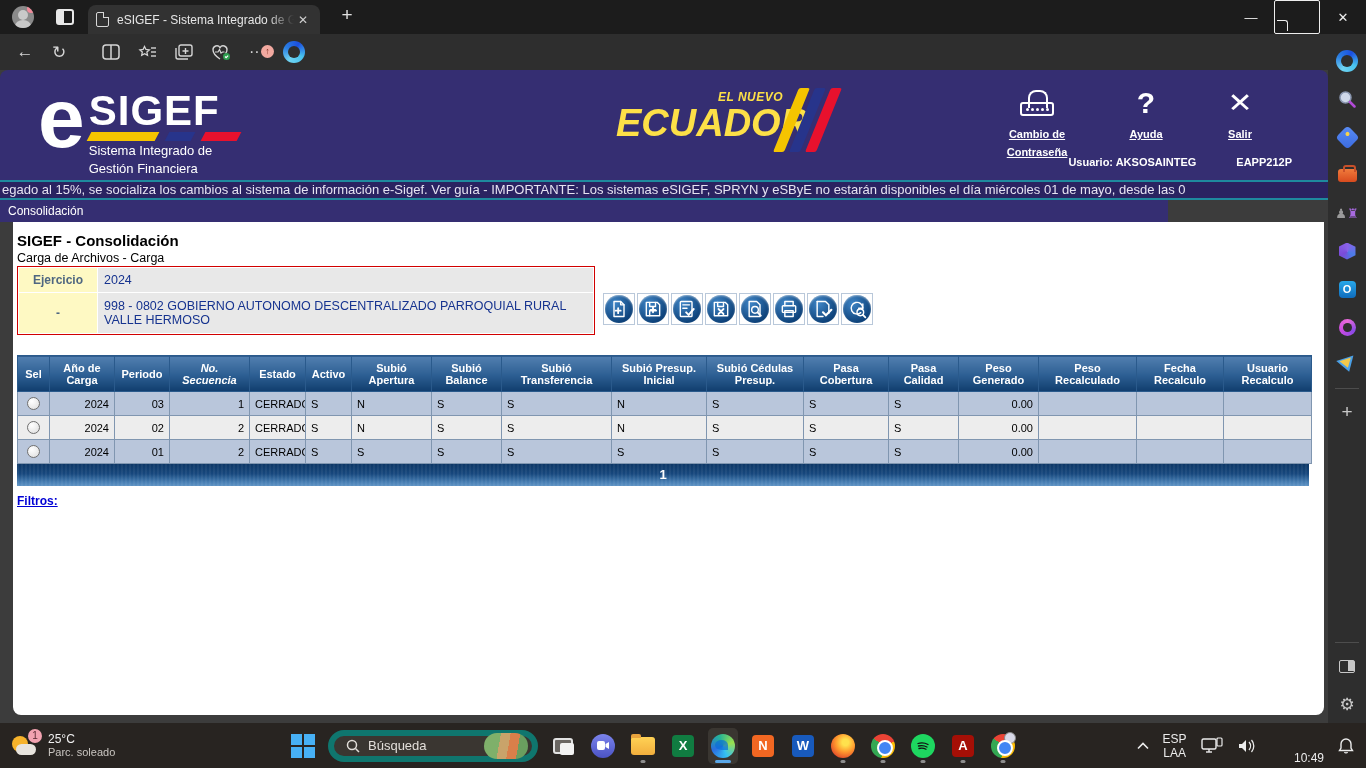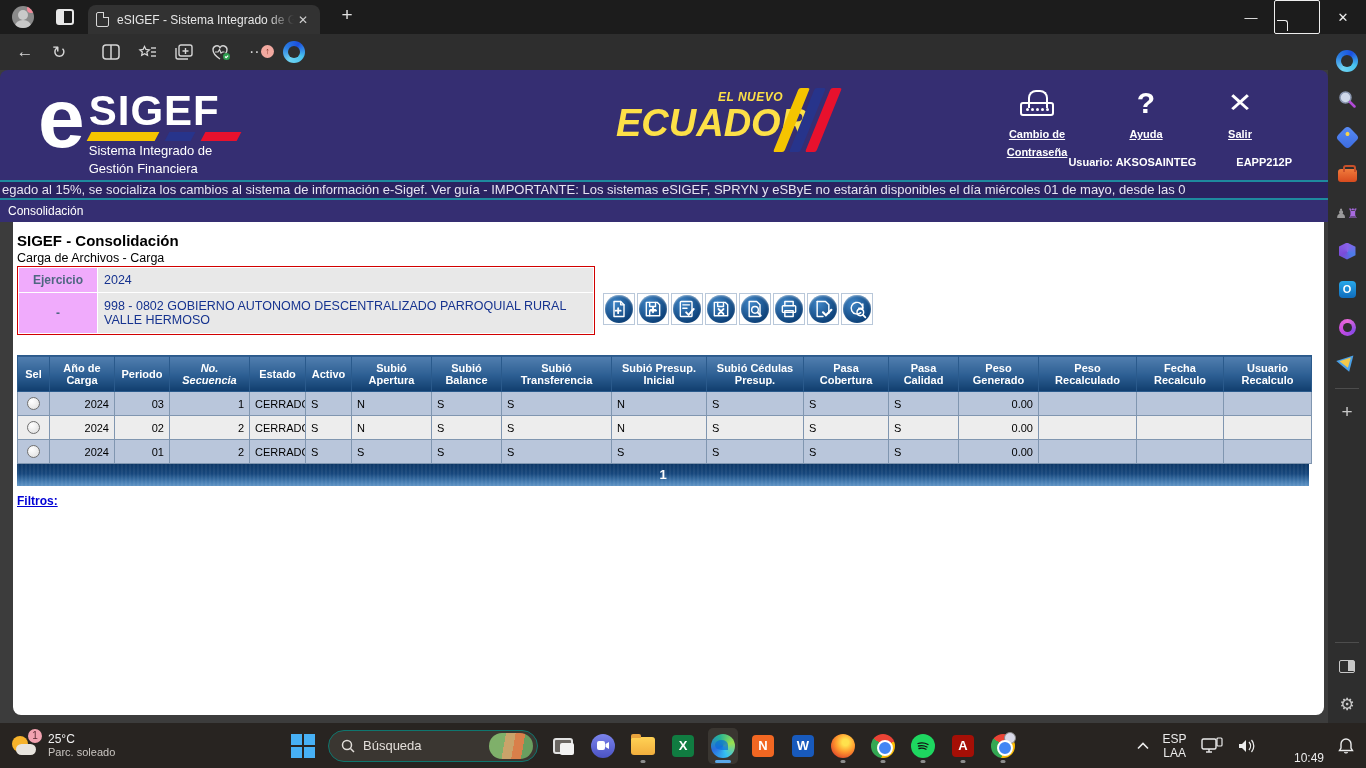--- a/index.html
+++ b/index.html
@@ -68,32 +68,32 @@
   .hdr-link .lbl { font-size:11px; font-weight:bold; text-decoration:underline; line-height:13px; }
   .q-glyph { font-size:30px; font-weight:bold; }
   .x-glyph { font-size:30px; font-weight:300; transform:scaleY(.9); }
   .lock-glyph { width:34px; height:30px; position:relative; }
   .lock-glyph::before { content:""; position:absolute; left:8px; top:0; width:16px; height:16px; border:2.5px solid #fff; border-radius:8px 8px 0 0; border-bottom:none; }
   .lock-body { position:absolute; left:0; top:12px; width:34px; height:14px; border:2.5px solid #fff; border-radius:3px; display:flex; align-items:center; justify-content:center; gap:2px; }
   .lock-body i { width:3px; height:3px; border-radius:50%; background:#fff; }
   .hdr-user { position:absolute; right:36px; top:86px; display:flex; gap:40px; color:#fff; font-size:11px; font-weight:bold; }
 
   .marquee { position:absolute; top:110px; left:0; width:1328px; height:20px; background:#2a2361; border-top:2px solid #1e8a9e; border-bottom:2px solid #1e8a9e; overflow:hidden; white-space:nowrap; color:#e6e3f2; font-size:13px; line-height:16px; padding-left:2px; }
-  .breadcrumb-bar { position:absolute; top:130px; left:0; width:1328px; height:22px; background:#352e72; color:#fff; font-size:12px; line-height:22px; padding-left:8px; }
+  .breadcrumb-bar { position:absolute; top:130px; left:0; width:1168px; height:22px; background:#352e72; color:#fff; font-size:12px; line-height:22px; padding-left:8px; }
 
   .content-frame { position:absolute; top:152px; left:0; width:1328px; height:501px; background:#3c3c3c; }
   .page-white { position:absolute; left:13px; right:4px; top:0; bottom:8px; background:#fff; border-radius:0 0 8px 8px; overflow:hidden; }
 
   .pg-title { position:absolute; left:4px; top:10px; font-size:15px; font-weight:bold; color:#000; }
   .pg-sub { position:absolute; left:4px; top:29px; font-size:12.5px; color:#000; }
 
   .form-box { position:absolute; left:4px; top:44px; width:578px; border:1px solid #d10000; background:#fff; padding:1px; }
   .form-row { display:flex; margin-bottom:1px; }
   .form-row:last-child { margin-bottom:0; }
-  .f-label { width:78px; background:#f0abfc; color:#4f6781; font-weight:bold; font-size:12px; display:flex; align-items:center; justify-content:center; text-align:center; flex:none; }
+  .f-label { width:78px; background:#fef9c3; color:#4f6781; font-weight:bold; font-size:12px; display:flex; align-items:center; justify-content:center; text-align:center; flex:none; }
   .f-value { flex:1; background:#e8e8e8; color:#16338f; font-size:12.5px; padding:4px 6px; margin-left:1px; display:flex; align-items:center; }
   .fr-1 .f-label,.fr-1 .f-value{ min-height:24px; } .fr-2 .f-label,.fr-2 .f-value{ min-height:40px; } .fr-3 .f-label,.fr-3 .f-value{ min-height:26px; }
 
   .action-bar { position:absolute; left:590px; top:71px; display:flex; gap:2px; }
   .tb-btn { width:32px; height:32px; background:#fff; border:1px solid #b9c8da; display:flex; align-items:center; justify-content:center; }
   .tb-circle { width:28px; height:28px; border-radius:50%; background:radial-gradient(circle at 35% 30%, #3f85c6, #0b3f77 75%); box-shadow:inset 0 1px 2px rgba(255,255,255,.5); display:flex; align-items:center; justify-content:center; }
   .tb-circle svg { width:20px; height:20px; }
 
   .grid-wrap { position:absolute; left:4px; top:133px; width:1292px; }
   table.grid { border-collapse:collapse; width:1292px; table-layout:fixed; }
@@ -135,21 +135,21 @@
   .weather { display:flex; align-items:center; gap:8px; margin-left:10px; width:200px; }
   .ic-weather { position:relative; width:30px; height:26px; }
   .ic-weather .sun { position:absolute; left:2px; top:3px; width:16px; height:16px; border-radius:50%; background:#f7b32b; }
   .ic-weather .cloud { position:absolute; left:6px; top:11px; width:20px; height:11px; border-radius:8px; background:#e8e4de; }
   .ic-weather .badge { position:absolute; right:-2px; top:-4px; min-width:14px; height:14px; border-radius:7px; background:#f2a2b0; color:#5a2a33; font-size:10px; text-align:center; line-height:14px; padding:0 2px; }
   .w-temp { color:#f0f0f0; font-size:12px; line-height:14px; }
   .w-cond { color:#c9c5c0; font-size:11px; line-height:13px; }
   .tb-center { display:flex; align-items:center; gap:10px; margin-left:78px; }
   .winlogo { width:24px; height:24px; display:grid; grid-template-columns:11px 11px; grid-template-rows:11px 11px; gap:2px; }
   .winlogo i { background:#47b0f5; }
-  .search-pill { width:210px; height:32px; border-radius:16px; background:#3a3631; border:1px solid #0f766e; display:flex; align-items:center; padding:0 4px 0 12px; gap:8px; }
+  .search-pill { width:210px; height:32px; border-radius:16px; background:#3a3631; border:6px solid #0f766e; display:flex; align-items:center; padding:0 4px 0 12px; gap:8px; }
   .search-pill .s-txt { color:#e2ded9; font-size:13px; flex:1; }
   .s-img { width:44px; height:26px; border-radius:13px; background:linear-gradient(100deg,#7fb06a 0 35%, #c9a36a 35% 55%, #d97f4a 55% 75%, #6a9e5f 75%); }
   .tb-app { position:relative; width:30px; height:36px; display:flex; align-items:center; justify-content:center; }
   .tb-app .ind { position:absolute; bottom:1px; left:50%; transform:translateX(-50%); width:5px; height:3px; border-radius:2px; background:#8d8d8d; }
   .tb-app .ind.active { width:16px; background:#5aa7e8; }
   .tb-app.edge-active { background:#3a3631; border-radius:5px; }
   .app-sq { width:22px; height:22px; border-radius:4px; color:#fff; font-size:13px; font-weight:bold; text-align:center; line-height:22px; }
   .sq-excel { background:#107c41; } .sq-word { background:#185abd; } .sq-nitro { background:#f26722; } .sq-acrobat { background:#a50f06; color:#fff; }
   .ic-edgeapp { width:24px; height:24px; border-radius:50%; background:conic-gradient(from 180deg,#35c1f1,#2a6ee0,#1b4fc0,#38d really); }
   .ic-edgeapp,.ic-edgeapp2 { width:24px; height:24px; border-radius:50%; background:conic-gradient(from 160deg,#35c1f1,#2a6ee0,#25b396,#9adf4e,#35c1f1); position:relative; }

